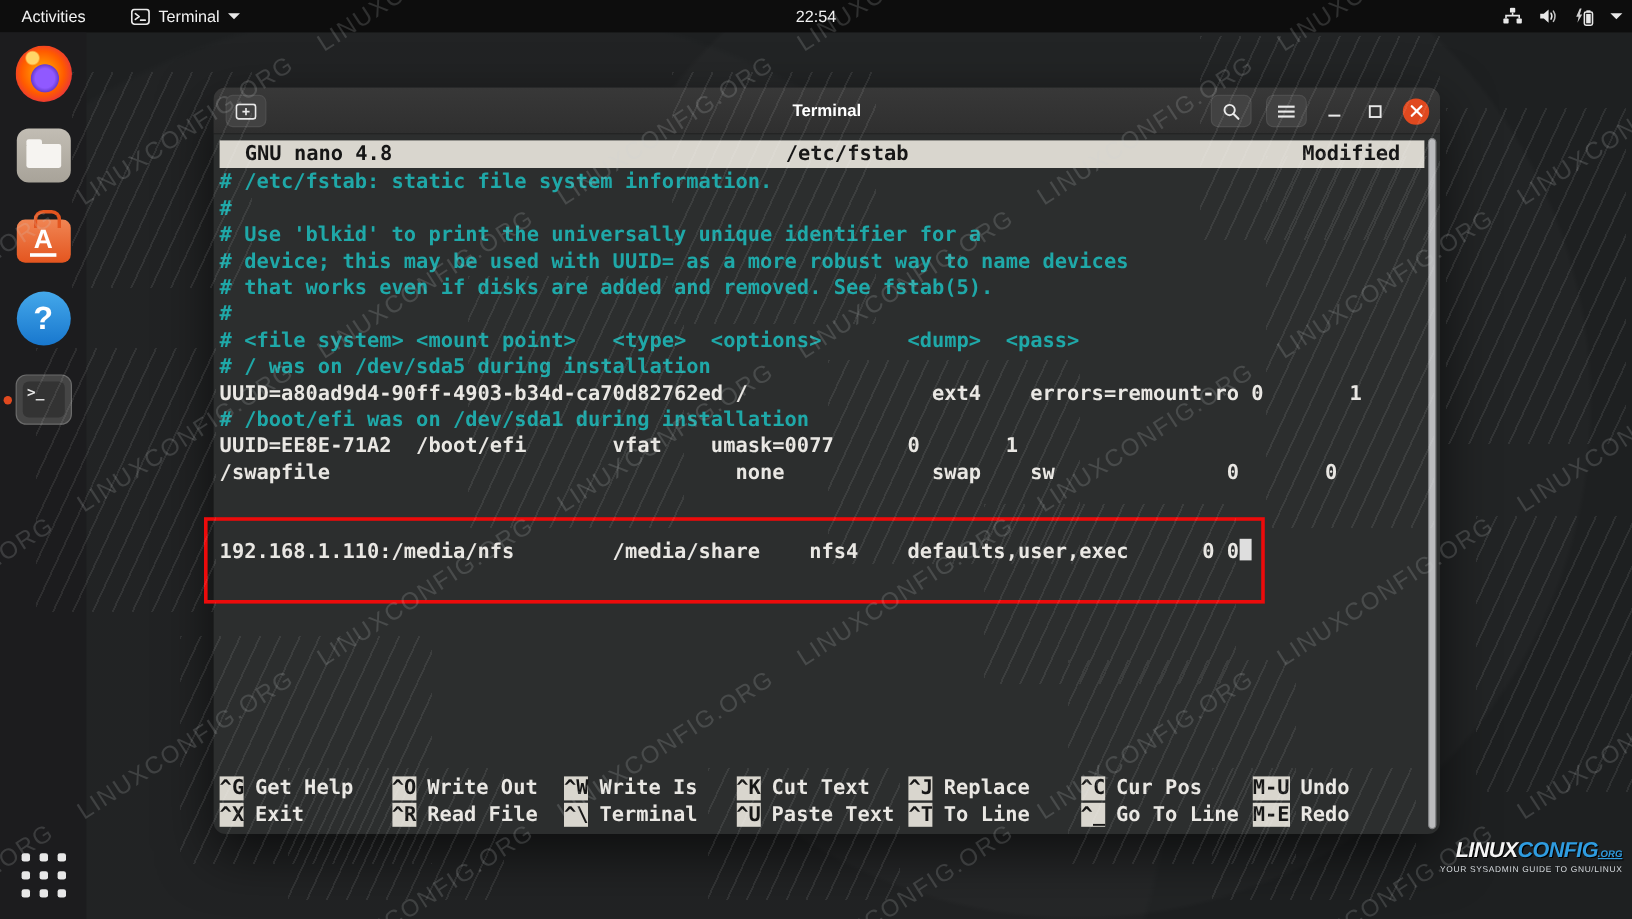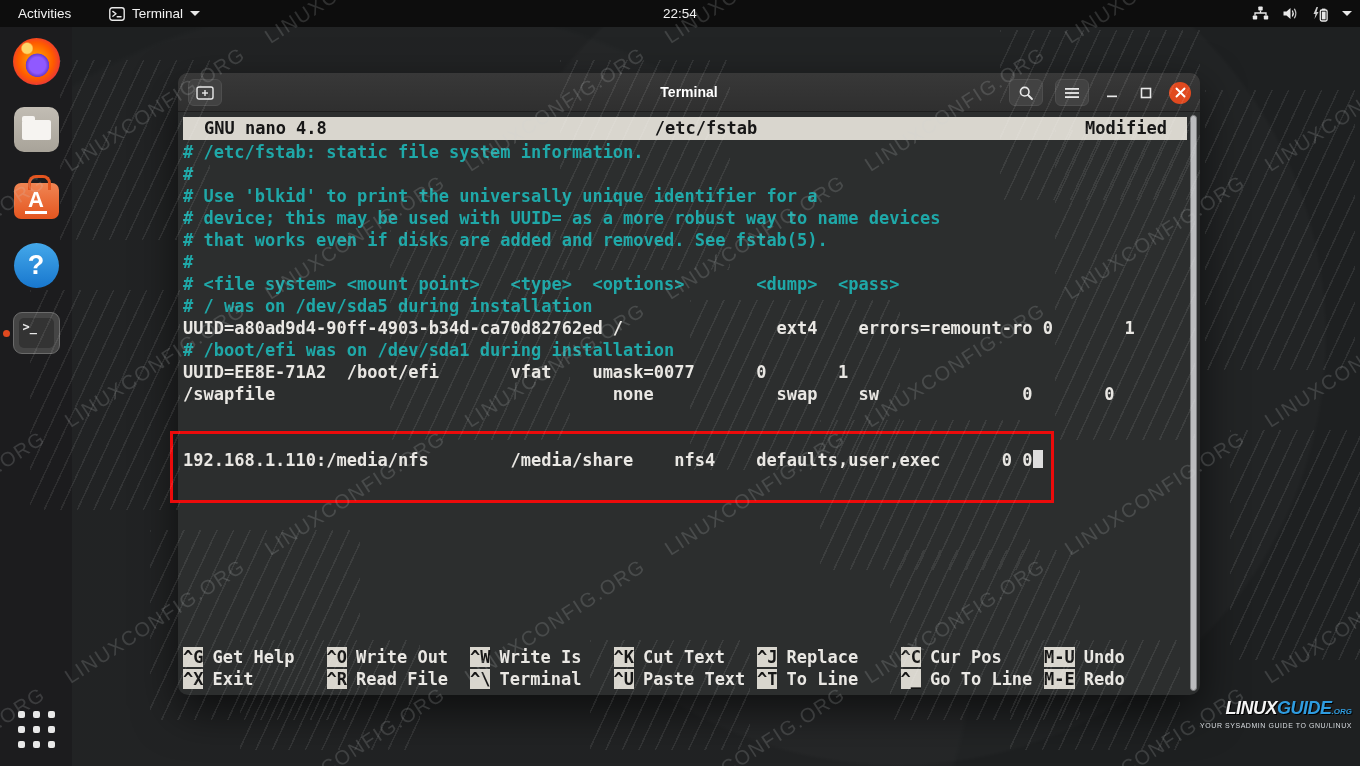--- a/index.html
+++ b/index.html
@@ -78,21 +78,21 @@
   
   .wm-layer{position:absolute;left:0;top:0;width:1360px;height:766px;z-index:60;pointer-events:none;}
   .wm{position:absolute;font-size:20px;letter-spacing:1.5px;color:rgba(205,210,210,0.55);opacity:0.32;white-space:nowrap;}
   .hatch{position:absolute;opacity:0.9;
     background:repeating-linear-gradient(115deg, rgba(255,255,255,0.085) 0 1.5px, transparent 1.5px 15px);}
   
   .logo{position:absolute;right:8px;top:699px;text-align:right;z-index:35;}
   .logo .l1{font-style:italic;font-weight:bold;font-size:18px;line-height:18px;letter-spacing:-0.5px;text-shadow:1px 1px 0 #000;}
   .logo .p1{color:#F5F5F5;}
   .logo .p2{color:var(--logo-blue);}
-  .logo .p3{font-size:8px;color:var(--logo-blue);letter-spacing:0;}
+  .logo .p3{font-size:8px;color:var(--logo-blue);letter-spacing:0;text-decoration:underline;}
   .logo .l2{font-size:7px;color:#D8DCE0;letter-spacing:0.55px;margin-top:1px;}
   svg{display:block;}
 </style>
 </head>
 <body>
 
 <div class="screen">
 
   <div class="topbar">
     <div class="tb-activities">Activities</div>
@@ -310,18 +310,18 @@
       <div class="hatch" style="left: 1230px; top: 430px; width: 130px; height: 230px;"></div>
       <div class="hatch" style="left: 30px; top: 290px; width: 150px; height: 220px;"></div>
       <div class="hatch" style="left: 240px; top: 640px; width: 180px; height: 110px;"></div>
       <div class="hatch" style="left: 590px; top: 640px; width: 160px; height: 110px;"></div>
       <div class="hatch" style="left: 1010px; top: 640px; width: 170px; height: 110px;"></div>
       <div class="hatch" style="left: 60px; top: 60px; width: 150px; height: 180px;"></div>
     </div>
 
   <div class="logo">
     <div class="l1">
-      <span class="p1">LINUX</span><span class="p2">GUIDE</span><span class="p3">.ORG</span>
+      <span class="p1">LINUX</span><span class="p2">CONFIG</span><span class="p3">.ORG</span>
     </div>
     <div class="l2">YOUR SYSADMIN GUIDE TO GNU/LINUX</div>
   </div>
 
 </div>
 
 </body></html>

